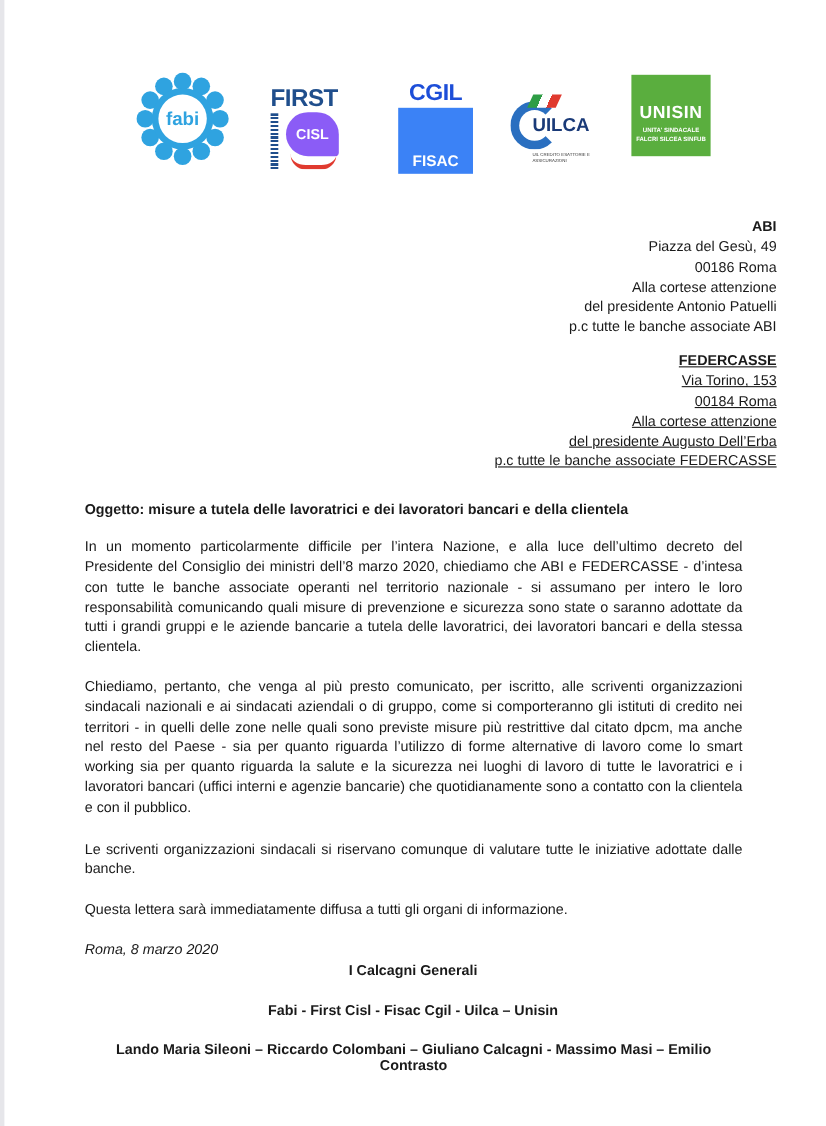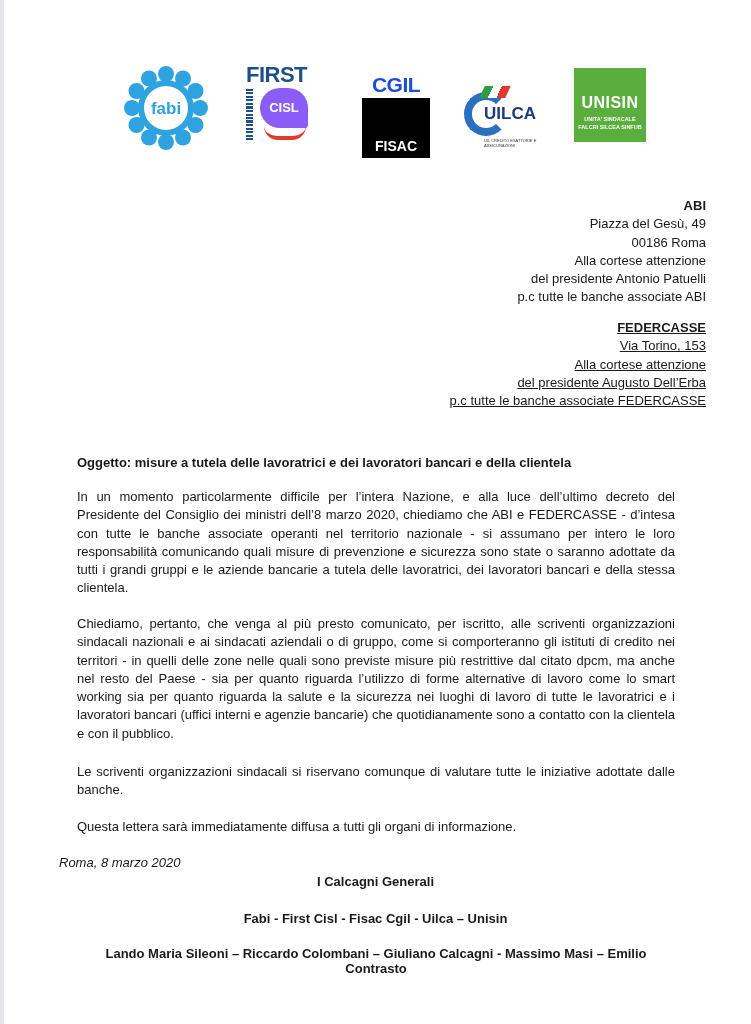--- a/index.html
+++ b/index.html
@@ -4,31 +4,31 @@
 <style>
   html,body{margin:0;padding:0;}
   body{width:751px;height:1024px;background:#ffffff;overflow:hidden;position:relative;
        font-family:"Liberation Sans","DejaVu Sans",sans-serif;color:#1a1a1a;}
   .edge{position:absolute;left:0;top:0;width:4px;height:1024px;background:#e6e6ea;}
   .logos{position:absolute;top:64px;left:124px;width:530px;height:100px;}
   .logo{position:absolute;}
   
   .fabi{left:0;top:2px;width:84px;height:84px;}
   
-  .first{left:122px;top:0;width:78px;height:80px;}
+  .first{left:122px;top:14px;width:78px;height:80px;}
   .first .word{position:absolute;left:0;top:0;font-weight:bold;font-size:22px;color:#1f4e8c;letter-spacing:-0.5px;line-height:22px;}
   .first .bars{position:absolute;left:0;top:25px;width:7px;height:52px;
      background:repeating-linear-gradient(#1f4e8c 0 2px,#fff 2px 3.5px);}
   .first .cisl{position:absolute;left:14px;top:24px;width:48px;height:40px;background:#8b5cf6;border-radius:24px 24px 4px 24px;
      color:#fff;font-weight:bold;font-size:13px;text-align:center;line-height:40px;}
   .first .swoosh{position:absolute;left:18px;top:62px;width:42px;height:10px;border-bottom:4px solid #e03a2f;border-radius:0 0 30px 30px;}
   
   .cgil{left:236px;top:10px;width:72px;height:84px;}
   .cgil .top{position:absolute;left:0;top:0;width:72px;text-align:center;font-weight:900;font-size:21px;color:#1d4ed8;line-height:22px;letter-spacing:-0.5px;}
-  .cgil .box{position:absolute;left:2px;top:24px;width:68px;height:60px;background:#000000;}
+  .cgil .box{position:absolute;left:2px;top:24px;width:68px;height:60px;background:#3b82f6;}
   .cgil .box span{position:absolute;left:0;right:0;bottom:4px;text-align:center;color:#fff;font-weight:bold;font-size:14px;}
   
   .uilca{left:336px;top:22px;width:86px;height:70px;}
   .uilca .ring{position:absolute;left:4px;top:6px;width:44px;height:44px;border-radius:50%;border:8px solid #2a6fc0;border-right-color:transparent;box-sizing:border-box;}
   .uilca .flag{position:absolute;left:22px;top:0;width:26px;height:12px;background:linear-gradient(90deg,#2e9d45 0 33%,#fff 33% 66%,#e03a2f 66%);transform:skewX(-25deg);}
   .uilca .word{position:absolute;left:24px;top:18px;font-weight:bold;font-size:17px;color:#1a3a78;}
   .uilca .sub{position:absolute;left:24px;top:52px;font-size:4px;color:#333;line-height:5px;}
   
   .unisin{left:450px;top:4px;width:72px;height:74px;background:#5aae3e;color:#fff;text-align:center;}
   .unisin .w{font-weight:bold;font-size:16px;margin-top:26px;letter-spacing:0.5px;}
@@ -38,21 +38,21 @@
   .recipient .name{font-weight:bold;}
   .abi{top:197px;}
   .federcasse{top:319px;text-decoration:underline;}
 
   .subject{position:absolute;left:77px;top:455px;font-weight:bold;font-size:13px;}
   .para{position:absolute;left:77px;width:598px;font-size:13px;line-height:18.3px;text-align:justify;}
   .p1{top:488px;}
   .p2{top:615px;}
   .p3{top:763px;}
   .p4{top:818px;}
-  .date{position:absolute;left:59px;top:855px;font-style:italic;font-size:13px;}
+  .date{position:absolute;left:77px;top:855px;font-style:italic;font-size:13px;}
   .center{position:absolute;left:0;width:751px;text-align:center;font-weight:bold;font-size:13px;}
   .c1{top:874px;}
   .c2{top:911px;}
   .c3{top:946px;left:77px;width:598px;text-align:center;}
 </style>
 </head>
 <body>
 
 <div class="edge"></div>
 
@@ -112,20 +112,21 @@
   <div>Piazza del Gesù, 49</div>
   <div>00186 Roma</div>
   <div>Alla cortese attenzione</div>
   <div>del presidente Antonio Patuelli</div>
   <div>p.c tutte le banche associate ABI</div>
 </div>
 
 <div class="recipient federcasse">
   <div class="name">FEDERCASSE</div>
   <div>Via Torino, 153</div>
+  <div>00184 Roma</div>
   <div>Alla cortese attenzione</div>
   <div>del presidente Augusto Dell’Erba</div>
   <div>p.c tutte le banche associate FEDERCASSE</div>
 </div>
 
 <div class="subject">Oggetto: misure a tutela delle lavoratrici e dei lavoratori bancari e della clientela</div>
 
 <div class="para p1">In un momento particolarmente difficile per l’intera Nazione, e alla luce dell’ultimo decreto del Presidente del Consiglio dei ministri dell’8 marzo 2020, chiediamo che ABI e FEDERCASSE - d’intesa con tutte le banche associate operanti nel territorio nazionale - si assumano per intero le loro responsabilità comunicando quali misure di prevenzione e sicurezza sono state o saranno adottate da tutti i grandi gruppi e le aziende bancarie a tutela delle lavoratrici, dei lavoratori bancari e della stessa clientela.</div>
 <div class="para p2">Chiediamo, pertanto, che venga al più presto comunicato, per iscritto, alle scriventi organizzazioni sindacali nazionali e ai sindacati aziendali o di gruppo, come si comporteranno gli istituti di credito nei territori - in quelli delle zone nelle quali sono previste misure più restrittive dal citato dpcm, ma anche nel resto del Paese - sia per quanto riguarda l’utilizzo di forme alternative di lavoro come lo smart working sia per quanto riguarda la salute e la sicurezza nei luoghi di lavoro di tutte le lavoratrici e i lavoratori bancari (uffici interni e agenzie bancarie) che quotidianamente sono a contatto con la clientela e con il pubblico.</div>
 <div class="para p3">Le scriventi organizzazioni sindacali si riservano comunque di valutare tutte le iniziative adottate dalle banche.</div>

